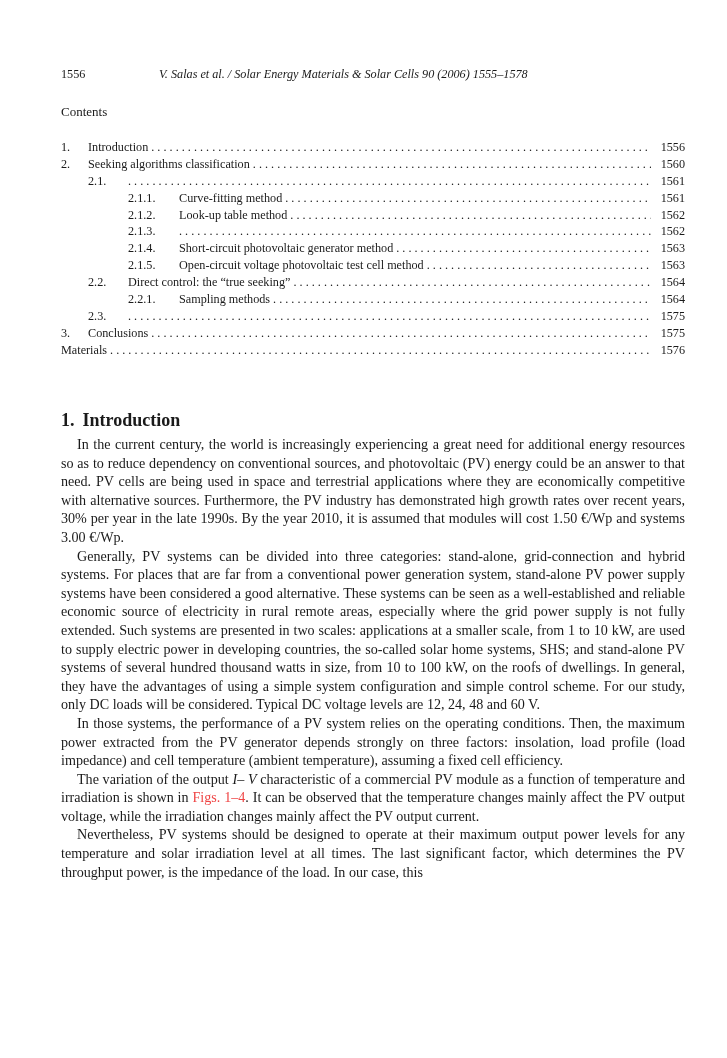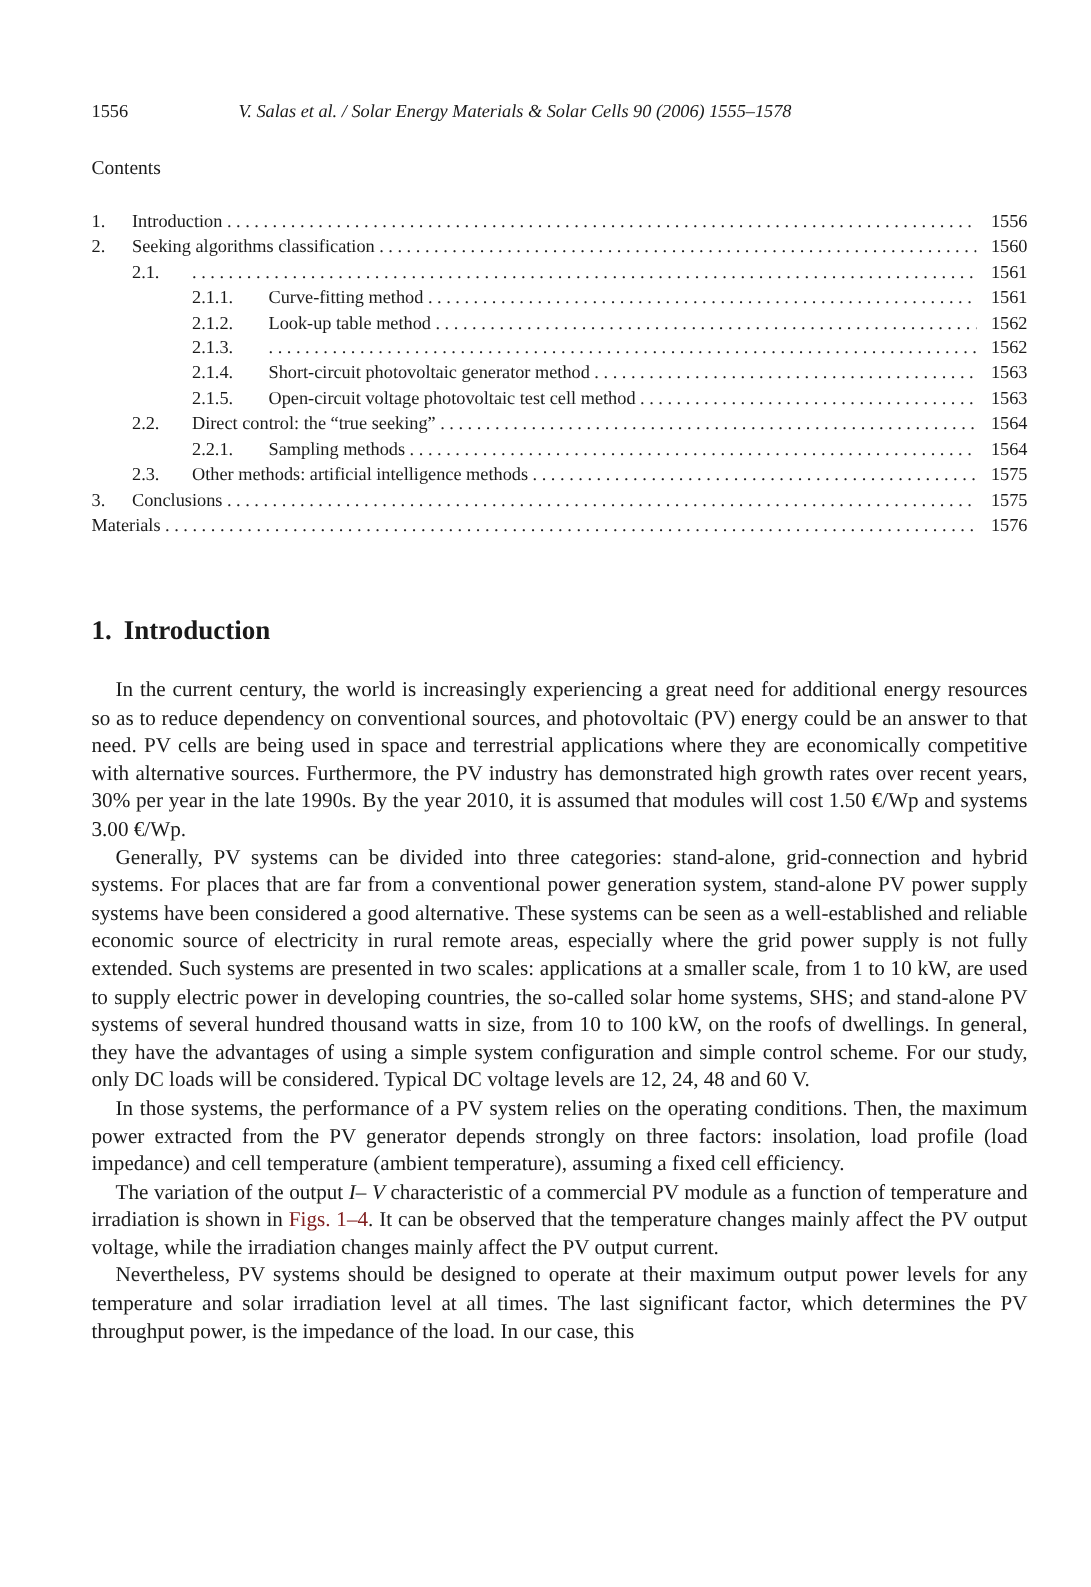--- a/index.html
+++ b/index.html
@@ -99,34 +99,34 @@
       left: 0;
       font-size: 18px;
       font-weight: bold;
       line-height: 18px;
       white-space: nowrap;
     }
     .section-head .snum { margin-right: 8px; }
 
     .body-text {
       position: absolute;
-      top: 451px;
+      top: 435px;
       left: 0;
       width: 624px;
       font-size: 14.1px;
       line-height: 18.6px;
       text-align: justify;
     }
     .body-text p {
       margin: 0;
       text-indent: 16px;
       hyphens: none;
     }
     .link {
-      color: #7f1d1d;
+      color: #ef4444;
     }
     .ital { font-style: italic; }
   </style>
 </head>
 <body>
 
 <div class="page">
 
   <div class="running-head">
     <span class="pageno">1556</span>
@@ -189,21 +189,20 @@
       <span class="pg">1564</span>
     </div>
     <div class="toc-row lvl3">
       <span class="num">2.2.1.</span>
       <span class="title">Sampling methods</span>
       <span class="leader"></span>
       <span class="pg">1564</span>
     </div>
     <div class="toc-row lvl2">
       <span class="num">2.3.</span>
-      <span class="title">Other methods: artificial intelligence methods</span>
       <span class="leader"></span>
       <span class="pg">1575</span>
     </div>
     <div class="toc-row lvl1">
       <span class="num">3.</span>
       <span class="title">Conclusions</span>
       <span class="leader"></span>
       <span class="pg">1575</span>
     </div>
     <div class="toc-row lvl0">

